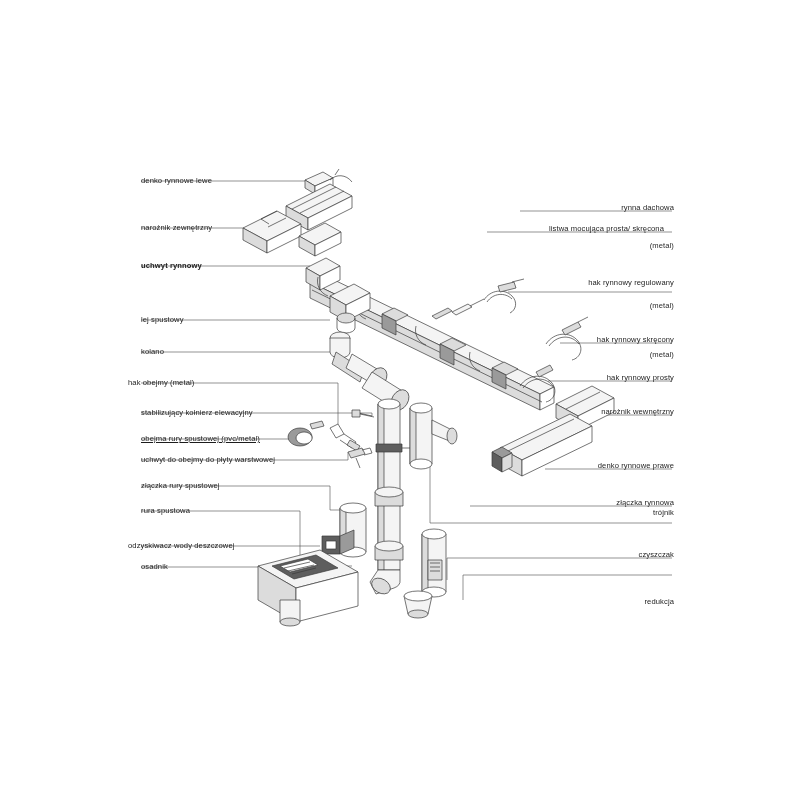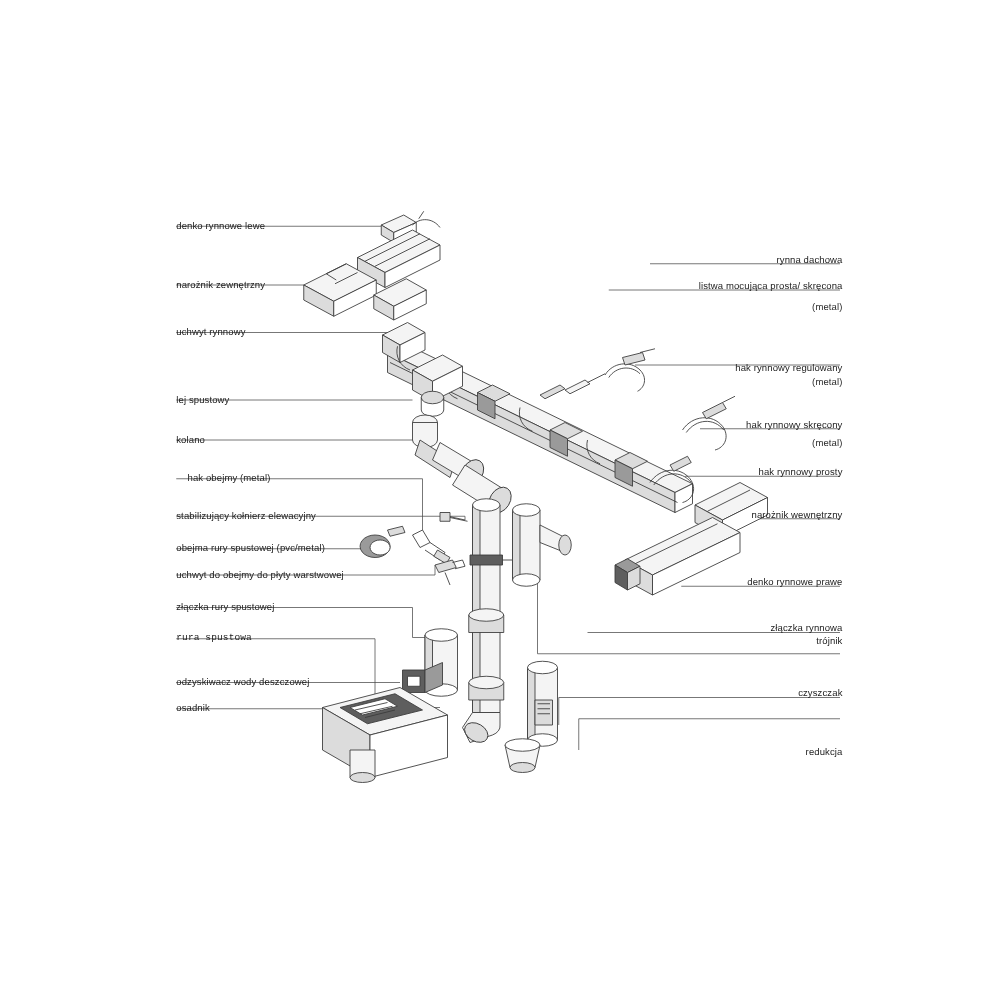--- a/index.html
+++ b/index.html
@@ -277,36 +277,36 @@
     <g>
       <path class="sh-m" d="M432 316 l16 -8 l4 3 l-16 8 z"></path>
       <path class="sh-l" d="M452 312 l16 -8 l4 3 l-16 8 z"></path>
       <path class="ln" d="M470 306 l14 -7"></path>
     </g>
 
   </svg>
 
   <div class="label" style="left:141px; top:176px;">denko rynnowe lewe</div>
   <div class="label" style="left:141px; top:223px;">narożnik zewnętrzny</div>
-  <div class="label" style="left:141px; top:261px;">uchwyt rynnowy</div>
+  <div class="label" style="left:141px; top:261px;font-weight:bold;">uchwyt rynnowy</div>
   <div class="label" style="left:141px; top:315px;">lej spustowy</div>
   <div class="label" style="left:141px; top:347px;">kolano</div>
-  <div class="label" style="left:150px; top:378px;text-align:right;">hak obejmy (metal)</div>
+  <div class="label" style="left:128px; top:378px;text-align:right;">hak obejmy (metal)</div>
   <div class="label" style="left:141px; top:408px;">stabilizujący kołnierz elewacyjny</div>
-  <div class="label" style="left:141px; top:434px;">obejma rury spustowej (pvc/metal)</div>
+  <div class="label" style="left:141px; top:434px;text-decoration:underline;">obejma rury spustowej (pvc/metal)</div>
   <div class="label" style="left:141px; top:455px;">uchwyt do obejmy do płyty warstwowej</div>
   <div class="label" style="left:141px; top:481px;">złączka rury spustowej</div>
-  <div class="label" style="left:141px; top:506px;font-family:Liberation Mono, monospace;">rura spustowa</div>
-  <div class="label" style="left:141px; top:541px;">odzyskiwacz wody deszczowej</div>
+  <div class="label" style="left:141px; top:506px;">rura spustowa</div>
+  <div class="label" style="left:128px; top:541px;">odzyskiwacz wody deszczowej</div>
   <div class="label" style="left:141px; top:562px;">osadnik</div>
 
   <div class="label right" style="right:126px; top:203px;">rynna dachowa</div>
-  <div class="label right" style="right:126px; top:224px;">listwa mocująca prosta/ skręcona</div>
+  <div class="label right" style="right:136px; top:224px;">listwa mocująca prosta/ skręcona</div>
   <div class="label right sub" style="right:126px; top:241px;">(metal)</div>
-  <div class="label right" style="right:126px; top:290px;padding-left:44px;">hak rynnowy regulowany</div>
+  <div class="label right" style="right:126px; top:278px;padding-left:44px;">hak rynnowy regulowany</div>
   <div class="label right sub" style="right:126px; top:301px;">(metal)</div>
   <div class="label right" style="right:126px; top:335px;">hak rynnowy skręcony</div>
   <div class="label right sub" style="right:126px; top:350px;">(metal)</div>
   <div class="label right" style="right:126px; top:373px;">hak rynnowy prosty</div>
   <div class="label right" style="right:126px; top:407px;">narożnik wewnętrzny</div>
   <div class="label right" style="right:126px; top:461px;">denko rynnowe prawe</div>
   <div class="label right" style="right:126px; top:498px;">złączka rynnowa</div>
   <div class="label right" style="right:126px; top:508px;">trójnik</div>
   <div class="label right" style="right:126px; top:550px;">czyszczak</div>
   <div class="label right" style="right:126px; top:567px;margin-top:30px;">redukcja</div>

